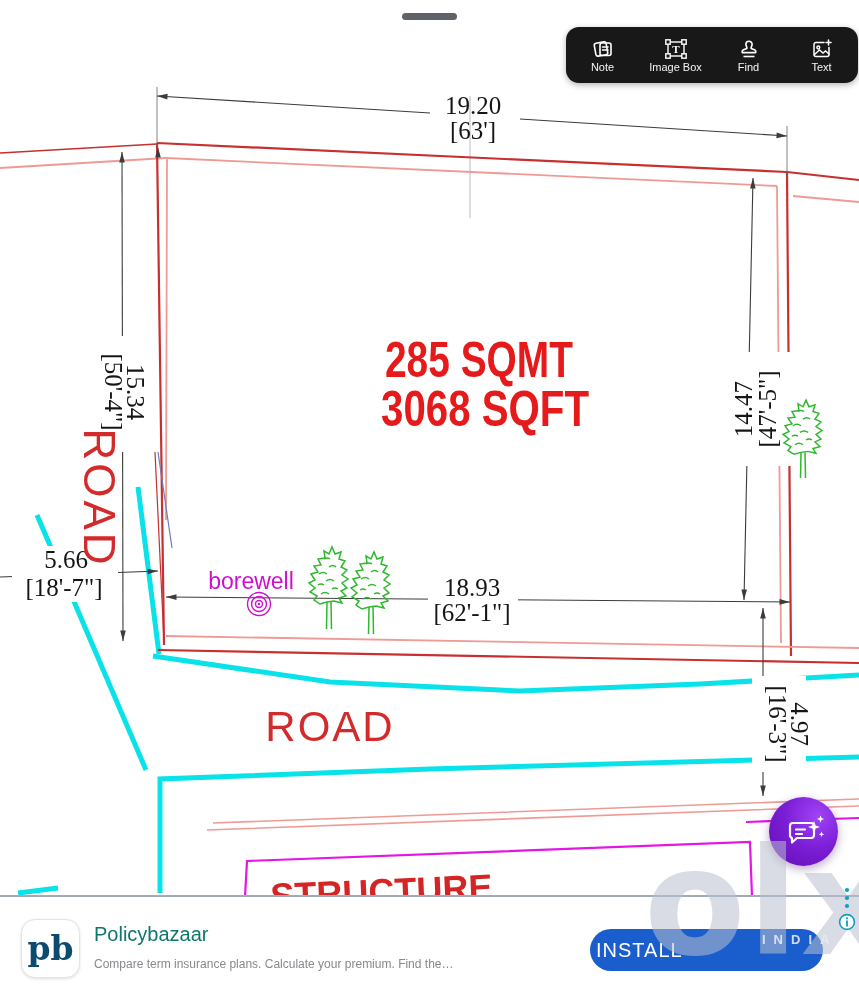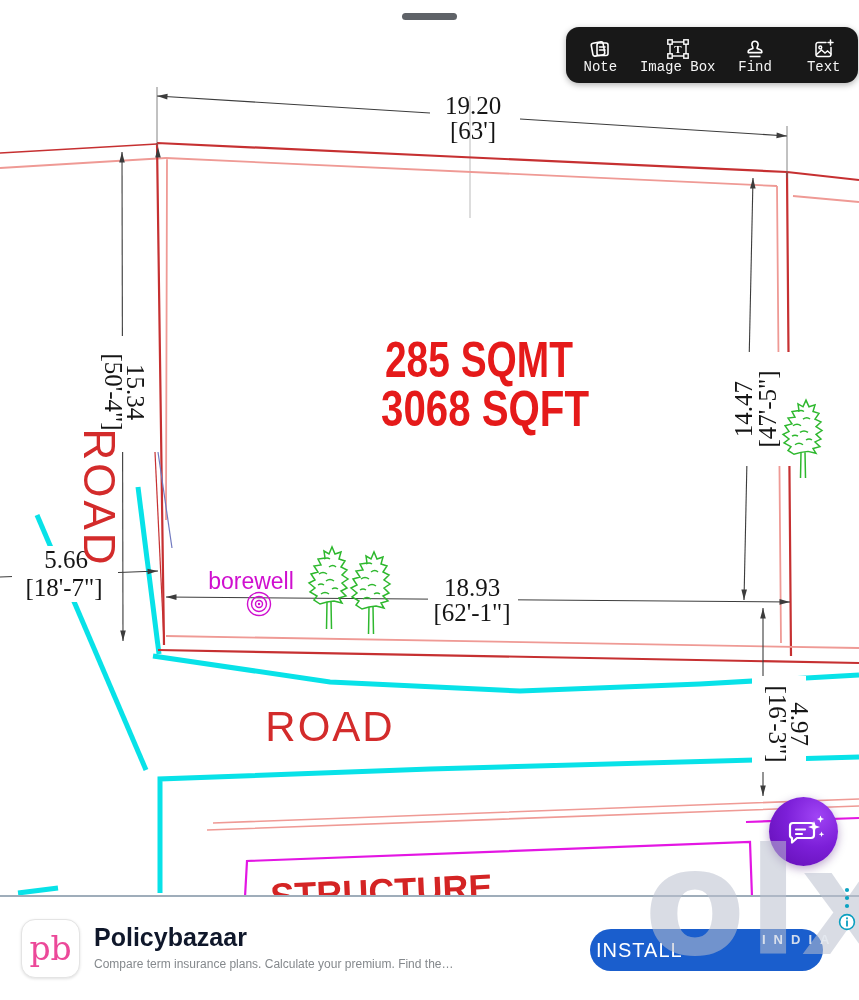--- a/index.html
+++ b/index.html
@@ -8,44 +8,44 @@
   .drawing-svg{position:absolute;left:0;top:0;z-index:1;}
   
   .drag-handle{position:absolute;left:402px;top:13px;width:55px;height:7px;border-radius:4px;
                background:#5f6368;z-index:5;}
   
   .toolbar{position:absolute;left:566px;top:27px;width:292px;height:56px;background:#181818;
            border-radius:13px;display:flex;align-items:center;justify-content:space-around;
            z-index:6;box-shadow:0 2px 6px rgba(0,0,0,.3);}
   .tool{display:flex;flex-direction:column;align-items:center;gap:2px;cursor:pointer;min-width:58px;}
   .tool svg{display:block;}
-  .tool .tlabel{color:#f5f5f5;font-size:14px;line-height:11px;font-family:Liberation Mono, monospace;}
+  .tool .tlabel{color:#f5f5f5;font-size:11px;line-height:11px;}
   
   .fab{position:absolute;left:769px;top:797px;width:69px;height:69px;border-radius:50%;
        background:radial-gradient(circle at 70% 28%, #a044f5 0%, #7c1fd8 45%, #5f0caf 100%);
        z-index:4;display:flex;align-items:center;justify-content:center;
        box-shadow:0 3px 10px rgba(60,0,110,.35);}
   
   .watermark{position:absolute;left:644px;top:848px;z-index:8;pointer-events:none;}
   .watermark .olx{font-family:"DejaVu Sans",sans-serif;font-weight:bold;font-size:148px;
                   line-height:110px;letter-spacing:2px;color:rgba(185,192,205,0.55);}
   .watermark .india{position:absolute;left:118px;top:84px;font-size:13px;letter-spacing:8px;
                     color:rgba(228,233,240,0.9);font-weight:bold;}
   
   .ad-icons{position:absolute;right:3px;top:886px;z-index:9;display:flex;flex-direction:column;
             align-items:center;gap:3px;}
   
   .banner{position:absolute;left:0;right:0;top:895px;bottom:0;background:#ffffff;
           border-top:2px solid #9fadba;z-index:7;}
   .pb-logo{position:absolute;left:21px;top:22px;width:57px;height:57px;border-radius:14px;
            background:#fff;border:1px solid #e4e4e4;box-shadow:0 1px 3px rgba(0,0,0,.12);
            display:flex;align-items:center;justify-content:center;}
-  .pb-logo span{font-family:"DejaVu Serif","Liberation Serif",serif;font-weight:normal;
-                font-size:33px;color:#ec4899;line-height:33px;}
-  .ad-title{position:absolute;left:94px;top:26px;font-size:25px;font-weight:bold;color:#0f172a;}
+  .pb-logo span{font-family:"DejaVu Serif","Liberation Serif",serif;font-weight:bold;
+                font-size:33px;color:#0c4a6e;line-height:33px;}
+  .ad-title{position:absolute;left:94px;top:26px;font-size:20px;font-weight:normal;color:#0f766e;}
   .ad-desc{position:absolute;left:94px;top:60px;font-size:12px;color:#85898d;width:500px;
            white-space:nowrap;overflow:hidden;}
   .install-btn{position:absolute;left:590px;top:32px;width:233px;height:42px;border-radius:21px;
                background:#1a5ecd;border:none;color:#ffffff;font-size:20px;letter-spacing:1px;
                font-family:"Liberation Sans",sans-serif;display:flex;align-items:center;
                justify-content:flex-start;cursor:pointer;}
 </style>
 </head>
 <body>
 

